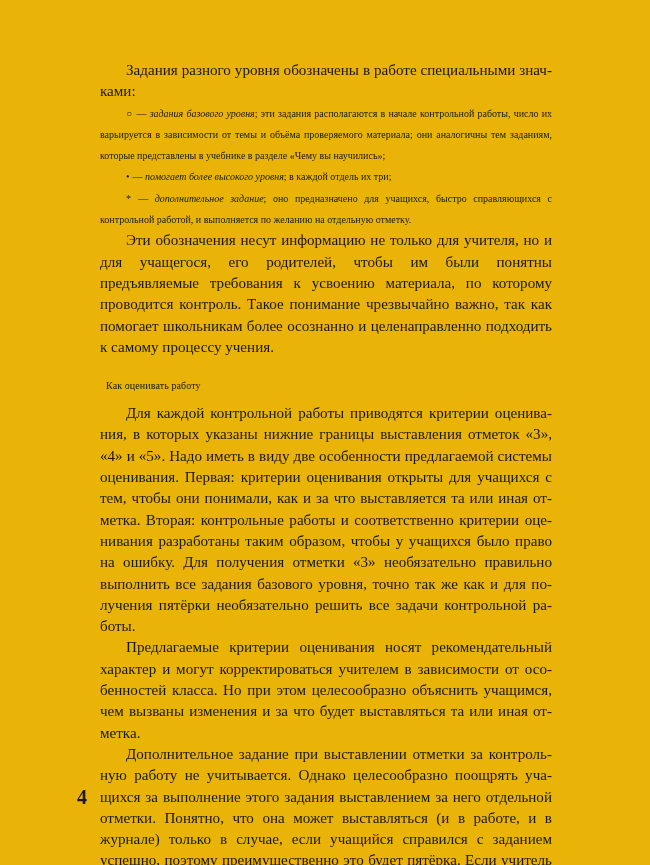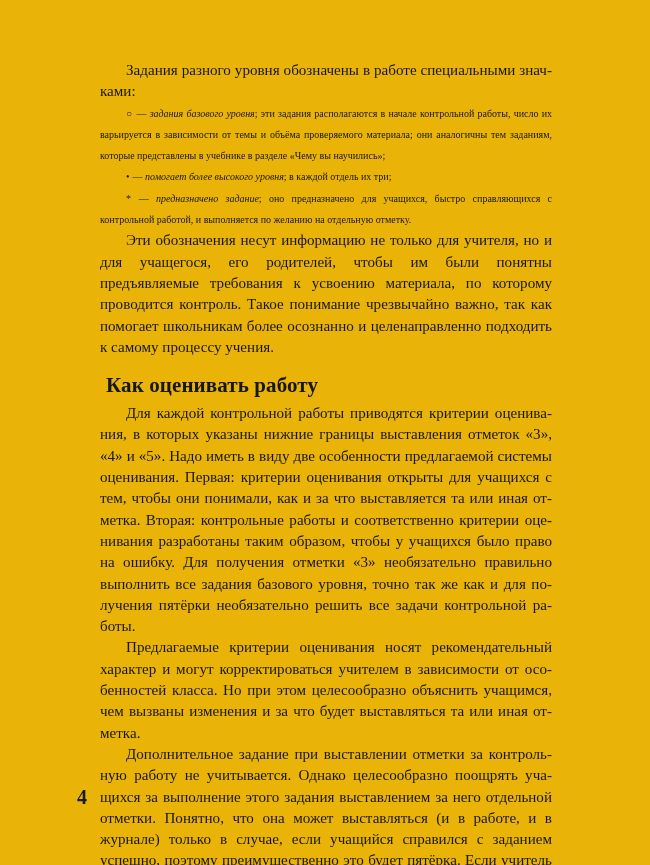--- a/index.html
+++ b/index.html
@@ -48,23 +48,23 @@
   }
   .ital {
     font-style: italic;
   }
   .bullet-mark {
     font-style: normal;
     letter-spacing: 0.5px;
   }
   h2.heading {
     margin: 0;
-    font-size: 21px;
+    font-size: 10px;
     line-height: 21px;
-    font-weight: bold;
+    font-weight: normal;
     text-indent: 0;
     padding-left: 6px;
     letter-spacing: 0.1px;
   }
   .sp-before-heading { height: 17px; }
   .sp-after-heading  { height: 7px; }
   .pagenum {
     position: absolute;
     left: 77px;
     top: 786px;
@@ -75,21 +75,21 @@
   }
 </style>
 </head>
 <body>
 
 <div class="page">
   <div class="textblock" id="textblock">
       <p class="para">Задания разного уровня обозначены в работе специальными знач­ками:</p>
       <p class="listitem"><span class="bullet-mark">○</span> <span>—</span> <span class="ital">задания базового уровня</span><span>; эти задания располагаются в начале контрольной работы, число их варьируется в зависимости от темы и объёма проверяемого материала; они аналогичны тем заданиям, кото­рые представлены в учебнике в разделе «Чему вы научились»;</span></p>
       <p class="listitem"><span class="bullet-mark">•</span> <span>—</span> <span class="ital">помогает более высокого уровня</span><span>; в каждой отдель их три;</span></p>
-      <p class="listitem"><span class="bullet-mark">*</span> <span>—</span> <span class="ital">предназначено задание</span><span>; оно предназначено для учащихся, быстро справляющихся с контрольной работой, и выполняется по же­ланию на отдельную отметку.</span></p>
+      <p class="listitem"><span class="bullet-mark">*</span> <span>—</span> <span class="ital">дополнительное задание</span><span>; оно предназначено для учащихся, быстро справляющихся с контрольной работой, и выполняется по же­ланию на отдельную отметку.</span></p>
       <p class="para">Эти обозначения несут информацию не только для учителя, но и для учащегося, его родителей, чтобы им были понятны предъявляемые тре­бования к усвоению материала, по которому проводится контроль. Такое понимание чрезвычайно важно, так как помогает  школьникам более осознанно и целенаправленно подходить к самому процессу учения.</p>
       <div class="sp-before-heading"></div>
       <h2 class="heading">Как оценивать работу</h2>
       <div class="sp-after-heading"></div>
       <p class="para">Для каждой контрольной работы приводятся критерии оценива­ния, в которых указаны нижние границы выставления отметок «3», «4» и «5». Надо иметь в виду две особенности предлагаемой системы оценивания. Первая: критерии оценивания открыты для учащихся с тем, чтобы они понимали, как и за что выставляется та или иная от­метка. Вторая: контрольные работы и соответственно критерии оце­нивания разработаны  таким образом, чтобы у учащихся было право на ошибку. Для получения отметки «3» необязательно правильно выполнить все задания базового уровня, точно так же как и для по­лучения пятёрки необязательно решить все задачи контрольной ра­боты.</p>
       <p class="para">Предлагаемые критерии оценивания носят рекомендательный характер и могут корректироваться учителем в зависимости от осо­бенностей класса. Но при этом целесообразно объяснить учащимся, чем вызваны изменения и за что будет выставляться та или иная от­метка.</p>
       <p class="para">Дополнительное задание при выставлении отметки за контроль­ную работу не учитывается. Однако целесообразно поощрять уча­щихся за выполнение этого задания выставлением за него отдель­ной отметки. Понятно, что она может выставляться (и в работе, и в журнале) только в случае, если учащийся  справился с заданием успешно, поэтому преимущественно это будет пятёрка. Если учитель посчитает, что за приведённое решение можно выставить четвёрку, её можно поставить в журнал по желанию ученика.</p>
     </div>
   <div class="pagenum">4</div>
 </div>

